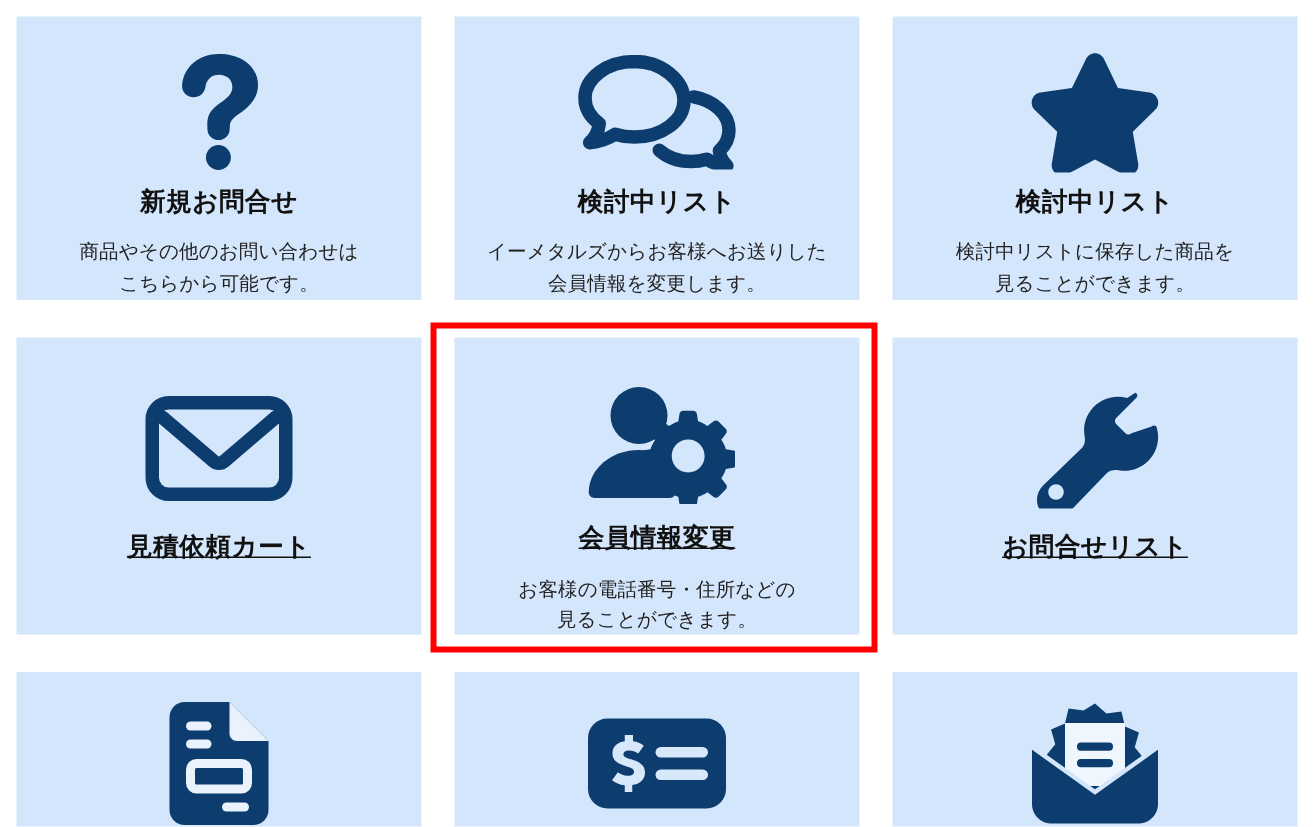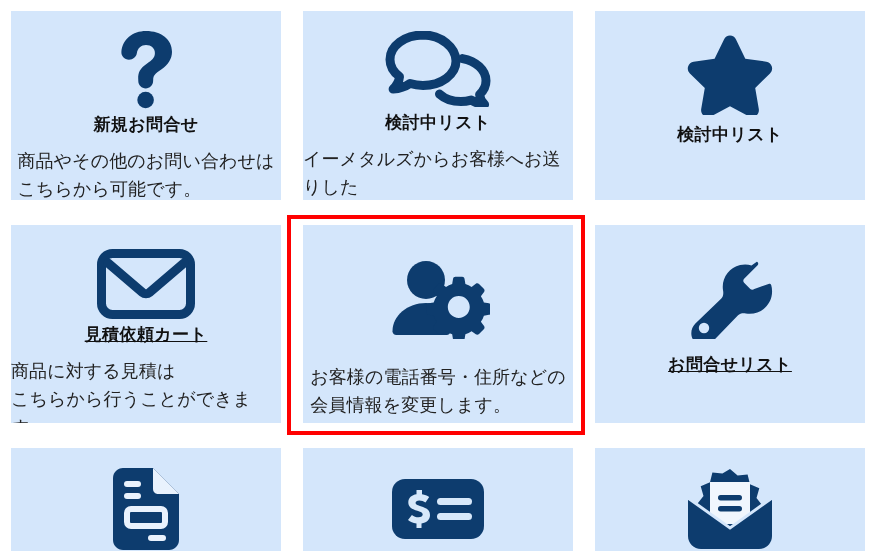--- a/index.html
+++ b/index.html
@@ -53,23 +53,23 @@
   .tile-title {
     font-size: 17px;
     font-weight: bold;
     color: #111111;
     letter-spacing: 0.4px;
     text-align: center;
     line-height: 1.2;
   }
 
   .tile-desc {
-    font-size: 18px;
+    font-size: 13px;
     color: #222222;
-    text-align: left;
+    text-align: center;
     line-height: 1.55;
     white-space: pre-line;
     letter-spacing: 0.1px;
   }
 
   
   .row1 .tile-icon { height: 92px; padding-top: 16px; }
   .row1 .tile-title { margin-top: 6px; }
   .row1 .tile-desc  { margin-top: 13px; }
 
@@ -115,58 +115,59 @@
     <div class="tile-icon">
       <svg width="118" height="80" viewBox="0 0 118 80" aria-hidden="true">
         <g fill="none" stroke="#0d3c6e" stroke-width="9" stroke-linejoin="round" stroke-linecap="round">
           <path d="M44 8C25.8 8 11 18.9 11 32.4c0 6.7 3.6 12.7 9.5 17.1-.4 4.6-2.6 9-6.4 12.6 6.6-.5 12.4-2.6 16.9-5.6 4 1.2 8.4 1.9 13 1.9 18.2 0 33-10.9 33-24.4S62.2 8 44 8z"></path>
           <path d="M83.5 31.6c13.4 2.4 23.5 11.4 23.5 22.2 0 5.2-2.4 10-6.4 13.7.3 3.6 2 7.1 5 10-5.2-.4-9.8-2-13.4-4.4-3.2.9-6.7 1.5-10.3 1.5-8.6 0-16.3-2.9-21.4-7.5"></path>
         </g>
       </svg>
     </div>
     <div class="tile-title">検討中リスト</div>
     <div class="tile-desc">イーメタルズからお客様へお送りした
-ログインのパスワードを。</div>
+会員情報を変更します。</div>
   </div>
 
   <div class="tile row1">
     <div class="tile-icon">
       <svg width="92" height="84" viewBox="0 0 92 84" aria-hidden="true">
         <path d="M46 4.5c2.6 0 4.9 1.5 6 3.9l9.3 19.3 21 3c2.6.4 4.7 2.2 5.5 4.7.8 2.5.1 5.2-1.8 7L71.2 56.9l3.6 21.2c.4 2.6-.6 5.2-2.8 6.7-2.1 1.5-4.9 1.7-7.2.5L46 75.3 27.2 85.3c-2.3 1.2-5.1 1-7.2-.5-2.2-1.5-3.2-4.1-2.8-6.7l3.6-21.2L5.9 42.4c-1.9-1.8-2.6-4.5-1.8-7 .8-2.5 2.9-4.3 5.5-4.7l21-3L40 8.4c1.1-2.4 3.4-3.9 6-3.9z" fill="#0d3c6e"></path>
       </svg>
     </div>
     <div class="tile-title">検討中リスト</div>
+    <div class="tile-desc">検討中リストに保存した商品を
+見ることができます。</div>
   </div>
 
   <div class="tile row2">
     <div class="tile-icon">
       <svg width="100" height="74" viewBox="0 0 100 74" aria-hidden="true">
         <rect x="5.5" y="6.5" width="89" height="61" rx="11" ry="11" fill="none" stroke="#0d3c6e" stroke-width="9"></rect>
         <path d="M12 16l34.5 29.5c2 1.7 5 1.7 7 0L88 16" fill="none" stroke="#0d3c6e" stroke-width="9" stroke-linecap="round" stroke-linejoin="round"></path>
       </svg>
     </div>
     <div class="tile-title">見積依頼カート</div>
-    <div class="tile-desc">商品に対する見積は
-こちらから行うことができます。</div>
   </div>
 
   <div class="tile row2">
     <div class="tile-icon">
       <svg width="104" height="80" viewBox="0 0 104 80" aria-hidden="true">
         <circle cx="40" cy="21" r="19" fill="#0d3c6e"></circle>
         <path d="M40 44c-18.5 0-33.5 12.6-33.5 28.2 0 2.1 1.7 3.8 3.8 3.8h50.3c2.1 0 3.8-1.7 3.8-3.8C64.4 56.6 58.5 44 40 44z" fill="#0d3c6e"></path>
         <path d="M78.5 29.5l3.8.6c.5 1.6 1.2 3.1 2.1 4.5l-2.3 3.1c-.8 1.1-.7 2.6.3 3.6l3.6 3.6c1 1 2.5 1.1 3.6.3l3.1-2.3c1.4.9 2.9 1.6 4.5 2.1l.6 3.8c.2 1.3 1.4 2.3 2.7 2.3h5.1c1.4 0 2.5-1 2.7-2.3l.6-3.8c1.6-.5 3.1-1.2 4.5-2.1l3.1 2.3c1.1.8 2.6.7 3.6-.3l3.6-3.6c1-1 1.1-2.5.3-3.6l-2.3-3.1c.9-1.4 1.6-2.9 2.1-4.5l3.8-.6c1.3-.2 2.3-1.4 2.3-2.7v-5.1c0-1.4-1-2.5-2.3-2.7l-3.8-.6c-.5-1.6-1.2-3.1-2.1-4.5l2.3-3.1" fill="none" stroke="none"></path>
         <path d="M103.2 44.3l-5.6-.9c-.8-2.5-1.9-4.8-3.3-6.9l3.5-4.7c.8-1.1.7-2.6-.3-3.5l-5.3-5.3c-1-1-2.5-1.1-3.5-.3l-4.7 3.5c-2.1-1.4-4.4-2.5-6.9-3.3l-.9-5.6c-.2-1.3-1.3-2.3-2.7-2.3h-7.5c-1.3 0-2.5 1-2.7 2.3l-.9 5.6c-2.5.8-4.8 1.9-6.9 3.3l-4.7-3.5c-1.1-.8-2.6-.7-3.5.3l-5.3 5.3c-1 1-1.1 2.5-.3 3.5l3.5 4.7c-1.4 2.1-2.5 4.4-3.3 6.9l-5.6.9c-1.3.2-2.3 1.3-2.3 2.7v7.5c0 1.3 1 2.5 2.3 2.7l5.6.9c.8 2.5 1.9 4.8 3.3 6.9l-3.5 4.7c-.8 1.1-.7 2.6.3 3.5l5.3 5.3c1 1 2.5 1.1 3.5.3l4.7-3.5c2.1 1.4 4.4 2.5 6.9 3.3l.9 5.6c.2 1.3 1.3 2.3 2.7 2.3h7.5c1.3 0 2.5-1 2.7-2.3l.9-5.6c2.5-.8 4.8-1.9 6.9-3.3l4.7 3.5c1.1.8 2.6.7 3.5-.3l5.3-5.3c1-1 1.1-2.5.3-3.5l-3.5-4.7c1.4-2.1 2.5-4.4 3.3-6.9l5.6-.9c1.3-.2 2.3-1.3 2.3-2.7v-7.5c0-1.4-1-2.5-2.3-2.7z" fill="none"></path>
         <g transform="translate(55,26) scale(0.52)">
           <path d="M92.2 35.1l-9.7-1.6c-1.3-4.3-3.3-8.3-5.8-11.9l6.1-8.1c1.4-1.9 1.2-4.5-.5-6.2l-9.2-9.2c-1.7-1.7-4.3-1.9-6.2-.5l-8.1 6.1c-3.6-2.5-7.6-4.5-11.9-5.8L45.3-11.7C45-14 43-15.7 40.7-15.7H27.7c-2.3 0-4.3 1.7-4.6 4l-1.6 9.7c-4.3 1.3-8.3 3.3-11.9 5.8L1.5-2.3C-.4-3.7-3-3.5-4.7-1.8l-9.2 9.2c-1.7 1.7-1.9 4.3-.5 6.2l6.1 8.1c-2.5 3.6-4.5 7.6-5.8 11.9l-9.7 1.6c-2.3.4-4 2.3-4 4.6v13c0 2.3 1.7 4.3 4 4.6l9.7 1.6c1.3 4.3 3.3 8.3 5.8 11.9l-6.1 8.1c-1.4 1.9-1.2 4.5.5 6.2l9.2 9.2c1.7 1.7 4.3 1.9 6.2.5l8.1-6.1c3.6 2.5 7.6 4.5 11.9 5.8l1.6 9.7c.4 2.3 2.3 4 4.6 4h13c2.3 0 4.3-1.7 4.6-4l1.6-9.7c4.3-1.3 8.3-3.3 11.9-5.8l8.1 6.1c1.9 1.4 4.5 1.2 6.2-.5l9.2-9.2c1.7-1.7 1.9-4.3.5-6.2l-6.1-8.1c2.5-3.6 4.5-7.6 5.8-11.9l9.7-1.6c2.3-.4 4-2.3 4-4.6v-13c0-2.3-1.7-4.2-4-4.6zM34.2 63.5c-11.6 0-21.1-9.4-21.1-21.1s9.4-21.1 21.1-21.1 21.1 9.4 21.1 21.1-9.5 21.1-21.1 21.1z" fill="#0d3c6e"></path>
         </g>
       </svg>
     </div>
+    <div class="tile-title">会員情報変更</div>
     <div class="tile-desc">お客様の電話番号・住所などの
-会員情報を変更します。</div>
+見ることができます。</div>
   </div>
 
   <div class="tile row2">
     <div class="tile-icon">
       <svg width="90" height="80" viewBox="0 0 90 80" aria-hidden="true">
         <path d="M66.5 2.4c-3.6-1-7.5-1.2-11.4-.3-11.6 2.7-19.1 14-17 25.7.5 2.9.1 5.9-2 8L10.4 60.6c-5.2 5.2-5.5 13.3-.6 18.2 4.9 4.9 13 4.6 18.2-.6l24.8-25.7c2.1-2.1 5.1-2.5 8-2 11.7 2.1 23-5.4 25.7-17 .9-3.9.7-7.8-.3-11.4-.4-1.5-2.3-1.9-3.4-.8L69.3 25.9c-1.1 1.1-2.9 1.1-4 0l-6.2-6.2c-1.1-1.1-1.1-2.9 0-4L72.6 2.2c1.1-1.1.7-3-.8-3.4" transform="translate(0,4)" fill="#0d3c6e"></path>
         <circle cx="19" cy="69" r="5.2" fill="#d4e6fb"></circle>
       </svg>
     </div>
     <div class="tile-title">お問合せリスト</div>

